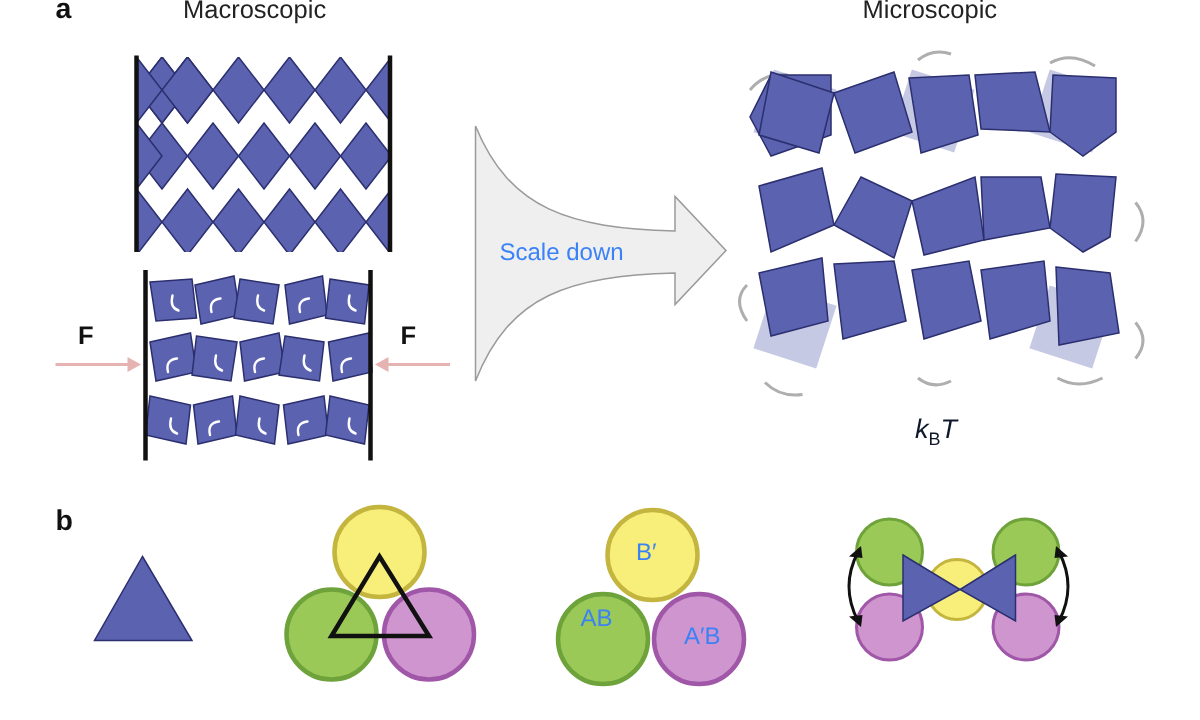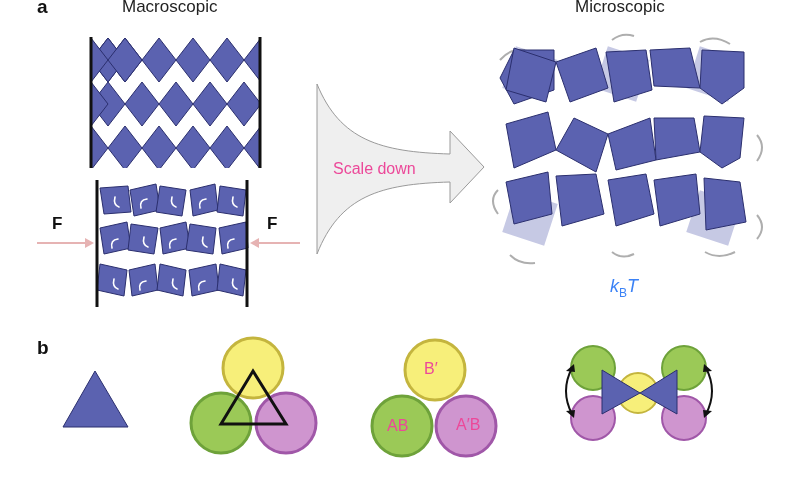--- a/index.html
+++ b/index.html
@@ -1,20 +1,20 @@
 <!DOCTYPE html>
 <html><head>
 <meta charset="utf-8">
 <style>
   html, body { margin: 0; padding: 0; background: #ffffff; }
   body { width: 800px; height: 480px; position: relative; overflow: hidden; font-family: "Liberation Sans", sans-serif; }
   .abs { position: absolute; }
   .panel-label { font-weight: bold; font-size: 19px; color: #111; }
   .title { font-size: 17px; color: #222; }
-  .lbl { font-size: 16px; color: #ec4899; }
+  .lbl { font-size: 16px; color: #3b82f6; }
   svg { position: absolute; left: 0; top: 0; }
 </style>
 </head>
 <body>
 
 <div class="abs panel-label" style="left:37px;top:-4px;">a</div>
 <div class="abs title" style="left:122px;top:-3px;">Macroscopic</div>
 <div class="abs title" style="left:575px;top:-3px;">Microscopic</div>
 
 <svg width="800" height="480" style="pointer-events:none;">
@@ -135,21 +135,21 @@
     <polygon points="608,134 650,118 656,160 616,170"></polygon>
     <polygon points="656,160 654,118 694,118 700,152"></polygon>
     <polygon points="700,152 704,116 744,118 740,158 722,168"></polygon>
     <polygon points="506,182 548,172 552,214 514,224"></polygon>
     <polygon points="556,176 596,174 604,214 562,226"></polygon>
     <polygon points="608,180 646,174 654,214 616,226"></polygon>
     <polygon points="654,180 696,174 700,214 660,226"></polygon>
     <polygon points="704,178 740,182 746,222 706,230"></polygon>
   </g>
 </svg>
-<div class="abs" style="left:610px;top:276px;font-size:18px;color:#3b82f6;">
+<div class="abs" style="left:610px;top:276px;font-size:18px;color:#0f172a;">
   <span style="font-style:italic;">k</span><sub style="font-size:12px;">B</sub><span style="font-style:italic;">T</span>
 </div>
 
 <div class="abs panel-label" style="left:37px;top:337px;">b</div>
 
 <svg width="800" height="480" style="pointer-events:none;">
 
   <polygon points="95,371 128,427 63,427" fill="#5b62b0" stroke="#2b2f6e" stroke-width="1"></polygon>
 
   <circle cx="253" cy="368" r="30" fill="#f7ef7a" stroke="#c4b53e" stroke-width="3"></circle>
@@ -169,14 +169,14 @@
   <polygon points="602,370 640,393 602,414" fill="#5b62b0" stroke="#2b2f6e" stroke-width="1"></polygon>
   <polygon points="677,370 640,393 677,414" fill="#5b62b0" stroke="#2b2f6e" stroke-width="1"></polygon>
   <path d="M572,368 q-12,23 0,46" fill="none" stroke="#111" stroke-width="2"></path>
   <polygon points="574,364 566,371 575,372" fill="#111"></polygon>
   <polygon points="574,418 566,411 575,410" fill="#111"></polygon>
   <path d="M706,368 q12,23 0,46" fill="none" stroke="#111" stroke-width="2"></path>
   <polygon points="704,364 712,371 703,372" fill="#111"></polygon>
   <polygon points="704,418 712,411 703,410" fill="#111"></polygon>
 </svg>
 <div class="abs lbl" style="left:424px;top:360px;">B′</div>
-<div class="abs lbl" style="left:387px;top:417px;">AB</div>
+<div class="abs lbl" style="left:387px;top:404px;">AB</div>
 <div class="abs lbl" style="left:456px;top:416px;">A′B</div>
 
 </body></html>

